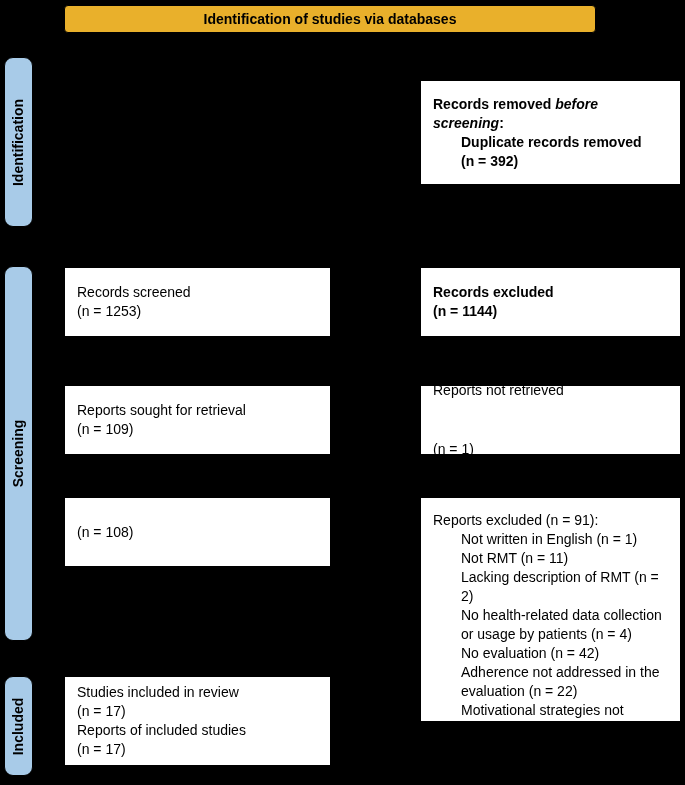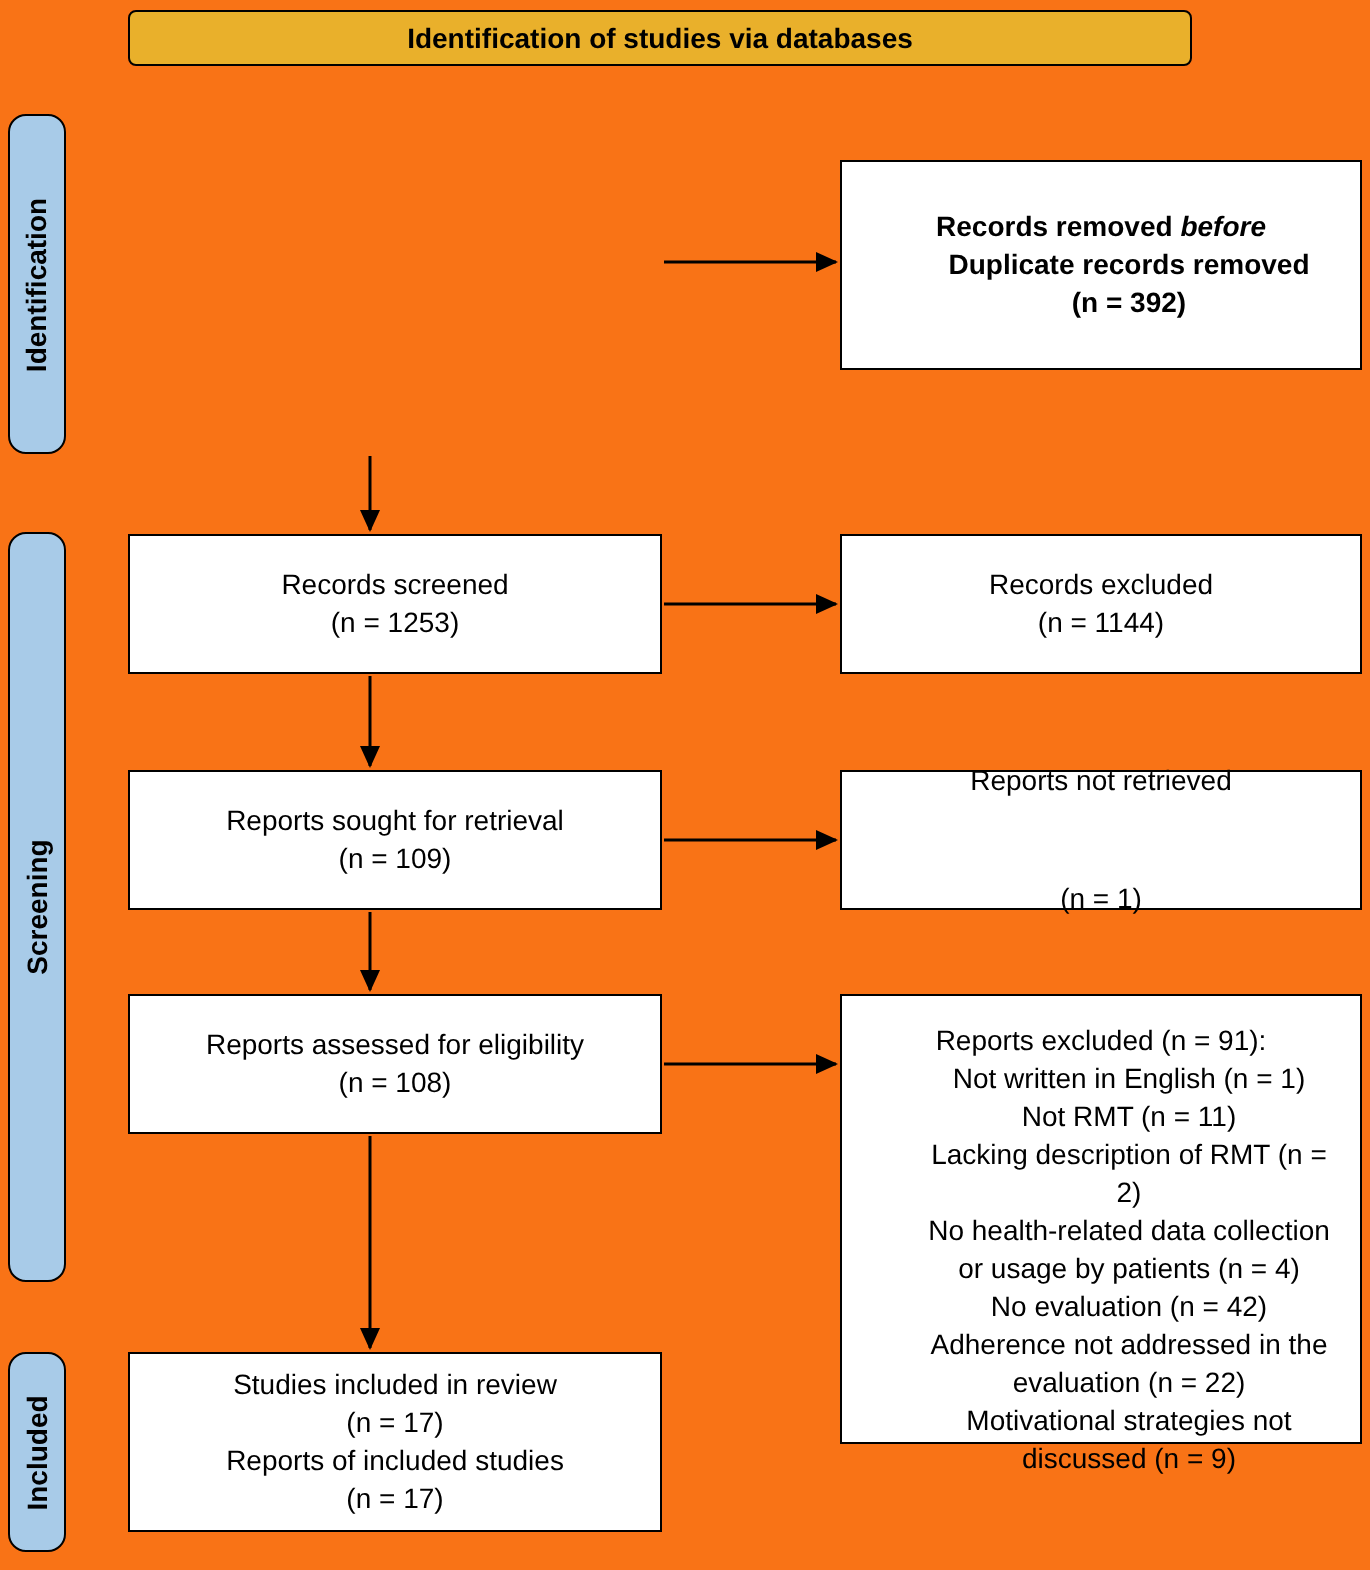--- a/index.html
+++ b/index.html
@@ -5,25 +5,24 @@
   * { margin: 0; padding: 0; box-sizing: border-box; }
   html, body { background: #ffffff; }
   body {
     font-family: "Liberation Sans", sans-serif;
     color: #000;
   }
   .canvas {
     position: relative;
     width: 685px;
     height: 785px;
-    background: #f97316;
+    background: #000000;
     overflow: hidden;
     font-size: 14px;
     line-height: 19px;
-    text-align: center;
   }
   .header-box {
     position: absolute;
     left: 64px; top: 5px;
     width: 532px; height: 28px;
     background: var(--header-bg, #E9B02B);
     border: 1.5px solid var(--border, #000);
     border-radius: 4px;
     display: flex; align-items: center; justify-content: center;
     font-weight: bold;
@@ -82,38 +81,38 @@
     <div>Records screened</div>
     <div>(n = 1253)</div>
   </div>
 
   <div class="box center-v" style="left:64px;top:385px;width:267px;height:70px;">
     <div>Reports sought for retrieval</div>
     <div>(n = 109)</div>
   </div>
 
   <div class="box center-v" style="left:64px;top:497px;width:267px;height:70px;">
-    <div>Reports assessed for eligibility</div>
     <div>(n = 108)</div>
   </div>
 
   <div class="box center-v" style="left:64px;top:676px;width:267px;height:90px;">
     <div>Studies included in review</div>
     <div>(n = 17)</div>
     <div>Reports of included studies</div>
     <div>(n = 17)</div>
   </div>
 
   <div class="box center-v" style="left:420px;top:80px;width:261px;height:105px;font-weight:bold;">
     <div><span>Records removed </span><i>before</i></div>
+    <div><i>screening</i><span>:</span></div>
     <div class="ind">Duplicate records removed</div>
     <div class="ind">(n = 392)</div>
   </div>
 
-  <div class="box center-v" style="left:420px;top:267px;width:261px;height:70px;">
+  <div class="box center-v" style="left:420px;top:267px;width:261px;height:70px;font-weight:bold;">
     <div>Records excluded</div>
     <div>(n = 1144)</div>
   </div>
 
   <div class="box center-v" style="left:420px;top:385px;width:261px;height:70px;gap:40px;">
     <div>Reports not retrieved</div>
     <div>(n = 1)</div>
   </div>
 
   <div class="box" style="left:420px;top:497px;width:261px;height:225px;padding-top:13px;">

